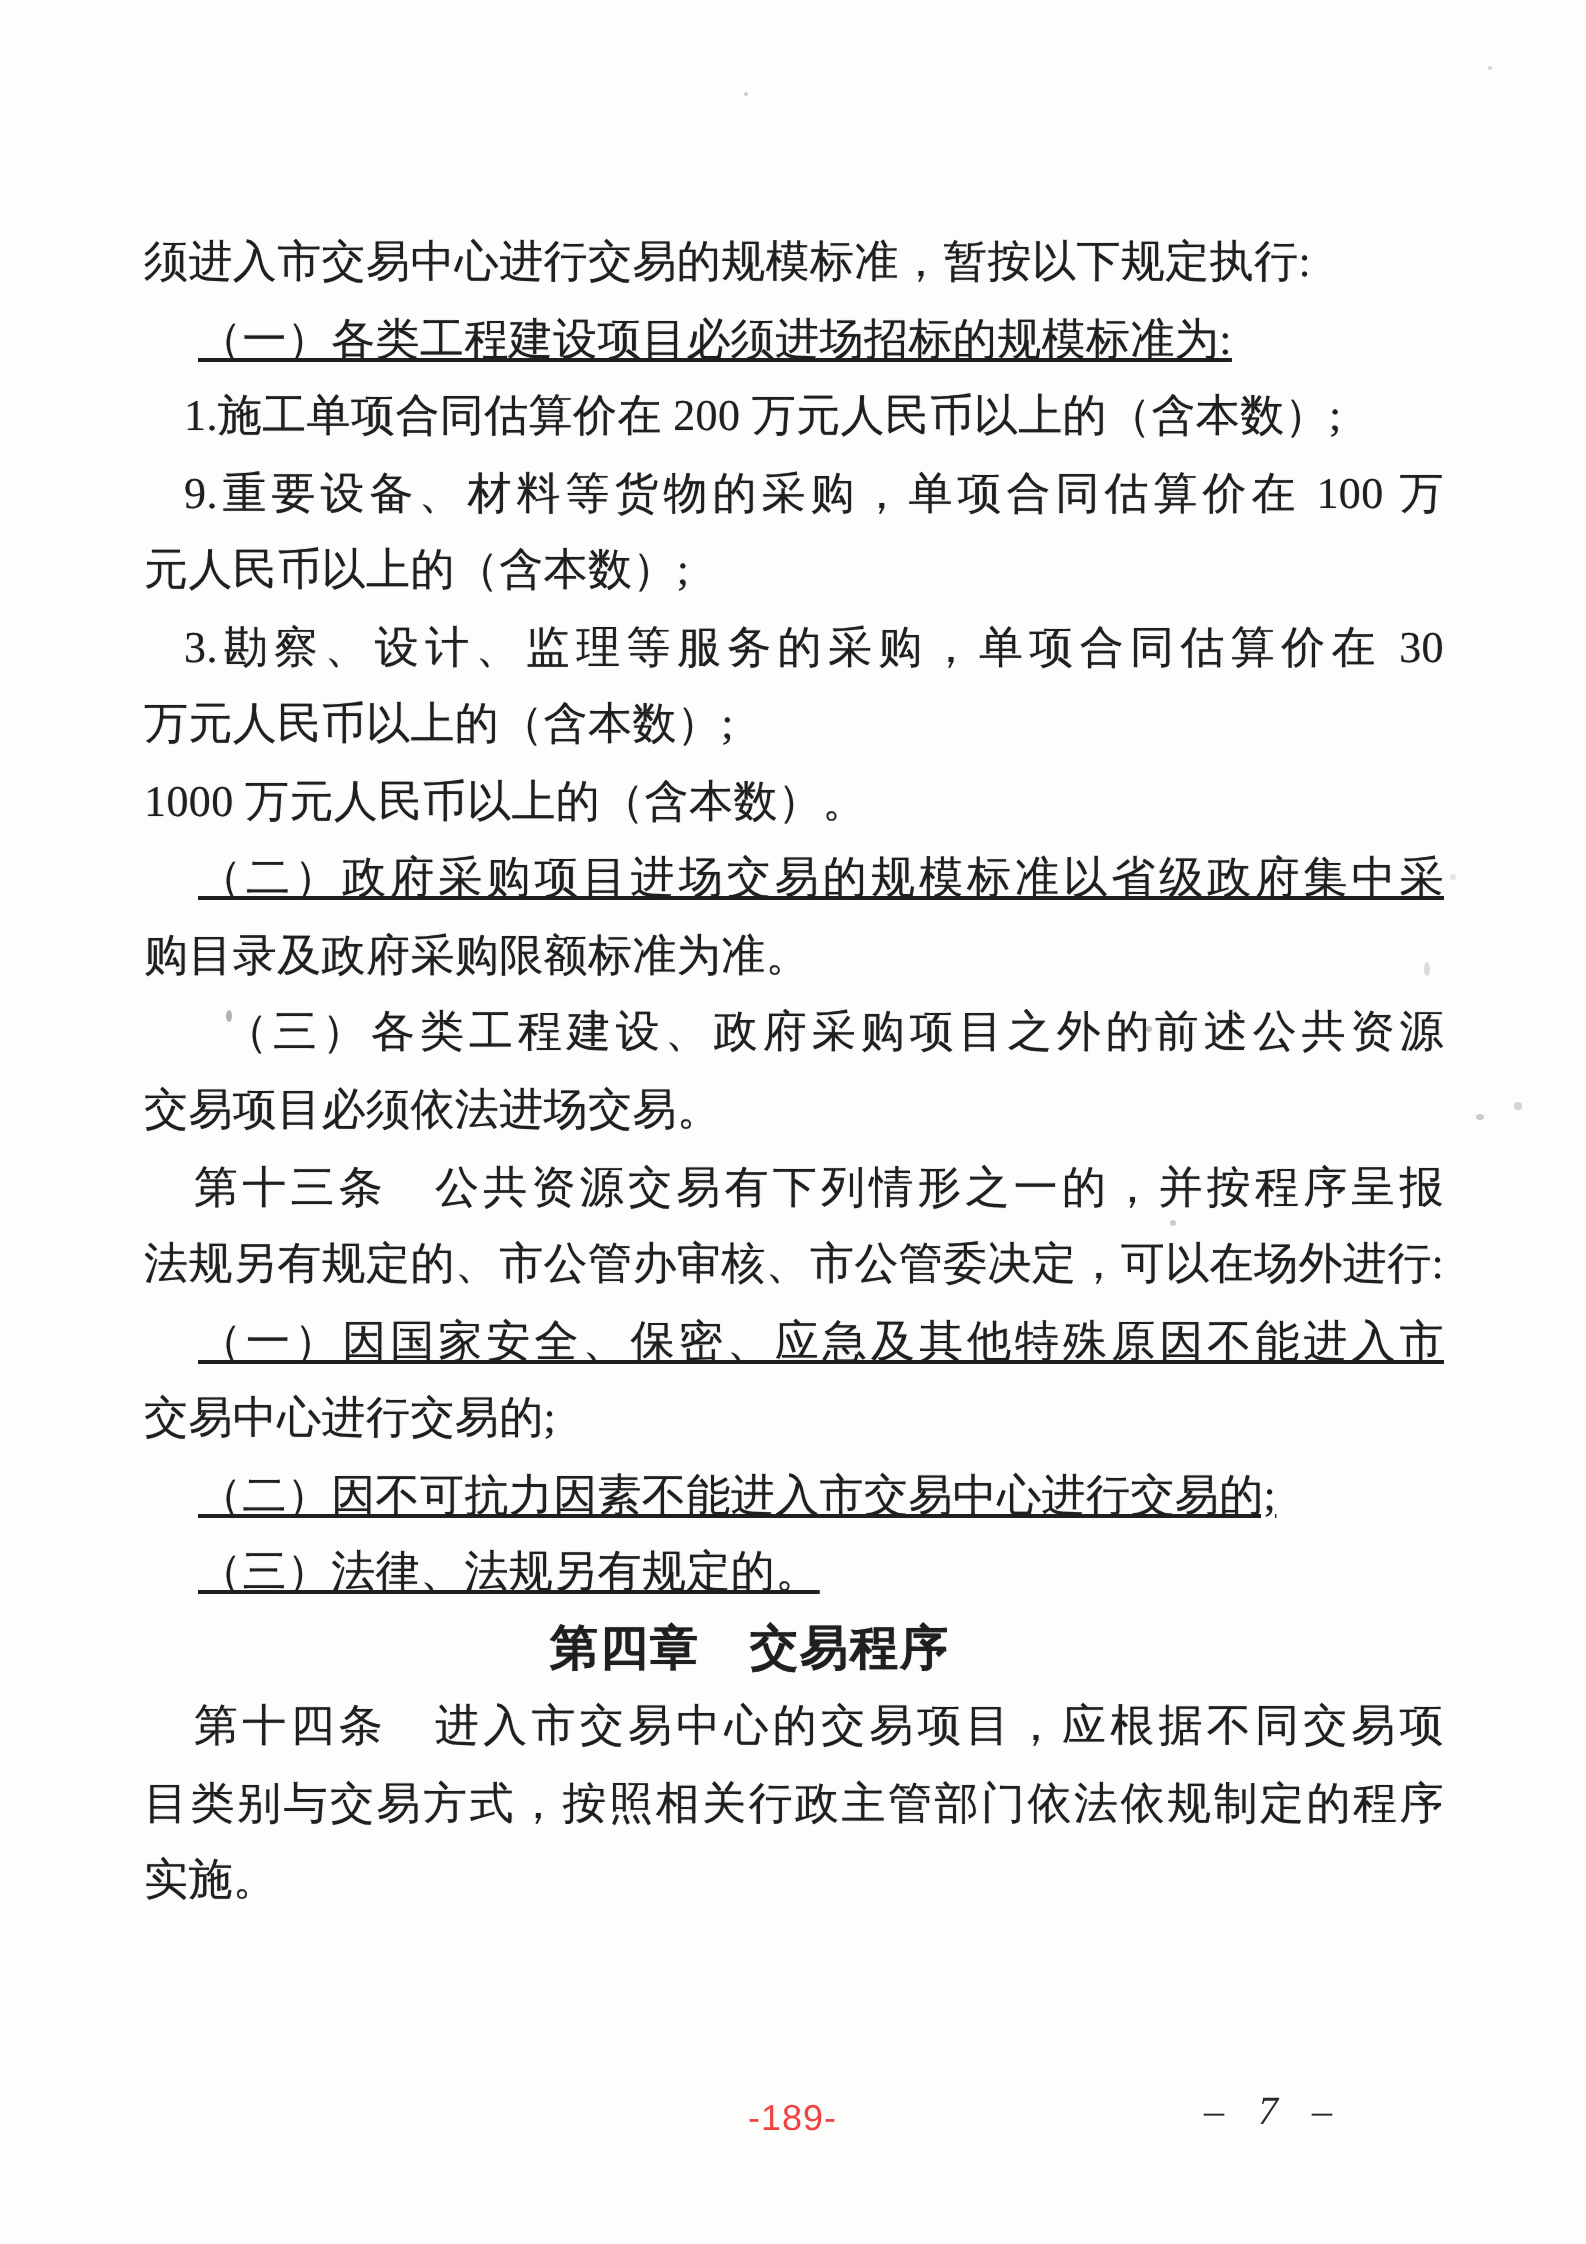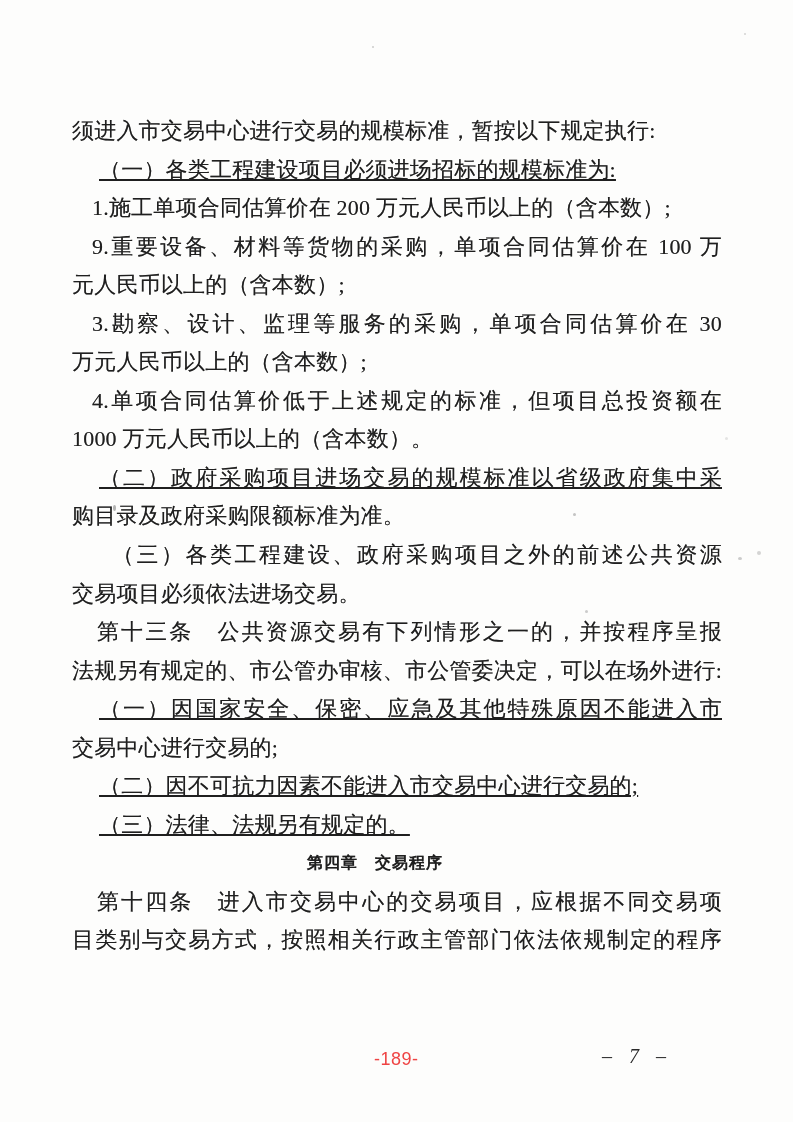--- a/index.html
+++ b/index.html
@@ -36,21 +36,21 @@
     text-align: justify;
     text-align-last: justify;
   }
   .ind-num  { padding-left: 20px; }
   .ind-par  { padding-left: 27px; text-decoration: underline; }
   .ind-par3 { padding-left: 40px; }
   .ind-art  { padding-left: 25px; }
   .heading {
     font-family: "Liberation Sans", "DejaVu Sans", sans-serif;
     font-weight: 700;
-    font-size: 16px;
+    font-size: 24px;
     text-align: center;
     padding-right: 44px;
     letter-spacing: 1px;
   }
   
   .pageno-left {
     position: absolute;
     left: 374px;
     top: 1049px;
     font-family: "Liberation Sans", "DejaVu Sans", sans-serif;
@@ -81,35 +81,35 @@
 <div id="page">
 
   <div id="text-column">
     <div class="ln">须进入市交易中心进行交易的规模标准，暂按以下规定执行:</div>
     <div class="ln ind-par">（一）各类工程建设项目必须进场招标的规模标准为:</div>
     <div class="ln ind-num">1.施工单项合同估算价在 200 万元人民币以上的（含本数）;</div>
     <div class="ln ind-num just">9.重要设备、材料等货物的采购，单项合同估算价在 100 万</div>
     <div class="ln">元人民币以上的（含本数）;</div>
     <div class="ln ind-num just">3.勘察、设计、监理等服务的采购，单项合同估算价在 30</div>
     <div class="ln">万元人民币以上的（含本数）;</div>
-    <div class="ln ind-num just">4.单项合同估算价低于上述规定的标准，但项目总投资额在</div>
     <div class="ln">1000 万元人民币以上的（含本数）。</div>
     <div class="ln ind-par just">（二）政府采购项目进场交易的规模标准以省级政府集中采</div>
     <div class="ln">购目录及政府采购限额标准为准。</div>
     <div class="ln ind-par3 just">（三）各类工程建设、政府采购项目之外的前述公共资源</div>
     <div class="ln">交易项目必须依法进场交易。</div>
     <div class="ln ind-art just">第十三条　公共资源交易有下列情形之一的，并按程序呈报</div>
     <div class="ln">法规另有规定的、市公管办审核、市公管委决定，可以在场外进行:</div>
     <div class="ln ind-par just">（一）因国家安全、保密、应急及其他特殊原因不能进入市</div>
     <div class="ln">交易中心进行交易的;</div>
     <div class="ln ind-par">（二）因不可抗力因素不能进入市交易中心进行交易的;</div>
     <div class="ln ind-par">（三）法律、法规另有规定的。</div>
     <div class="ln heading">第四章　交易程序</div>
     <div class="ln ind-art just">第十四条　进入市交易中心的交易项目，应根据不同交易项</div>
     <div class="ln just">目类别与交易方式，按照相关行政主管部门依法依规制定的程序</div>
+    <div class="ln">实施。</div>
   </div>
 
   <div class="pageno-left">-189-</div>
   <div class="pageno-right">– 7 –</div>
 
   <div class="speck" style="left:113px; top:505px; width:3px; height:6px; opacity:.45;"></div>
   <div class="speck" style="left:573px; top:513px; width:3px; height:3px; opacity:.35;"></div>
   <div class="speck" style="left:738px; top:557px; width:4px; height:3px; opacity:.3;"></div>
   <div class="speck" style="left:585px; top:610px; width:3px; height:3px; opacity:.3;"></div>
   <div class="speck" style="left:725px; top:437px; width:3px; height:3px; opacity:.15;"></div>

